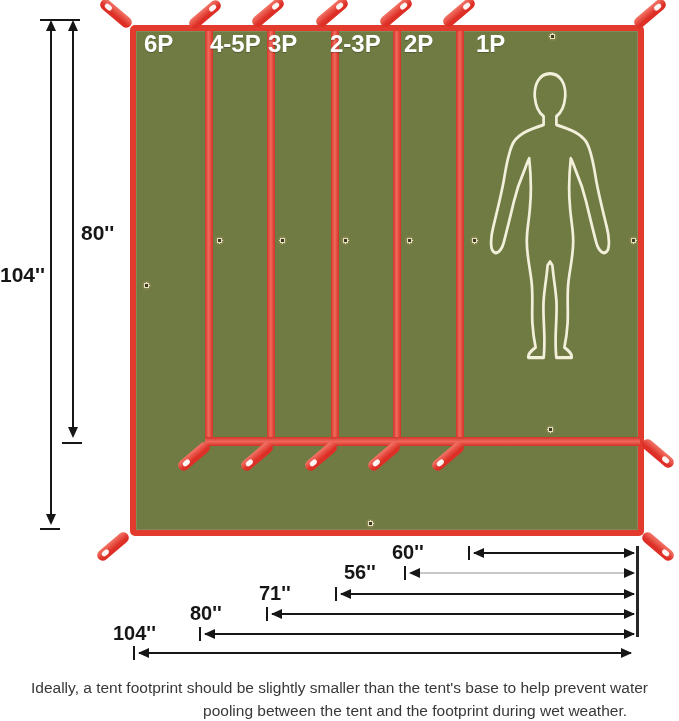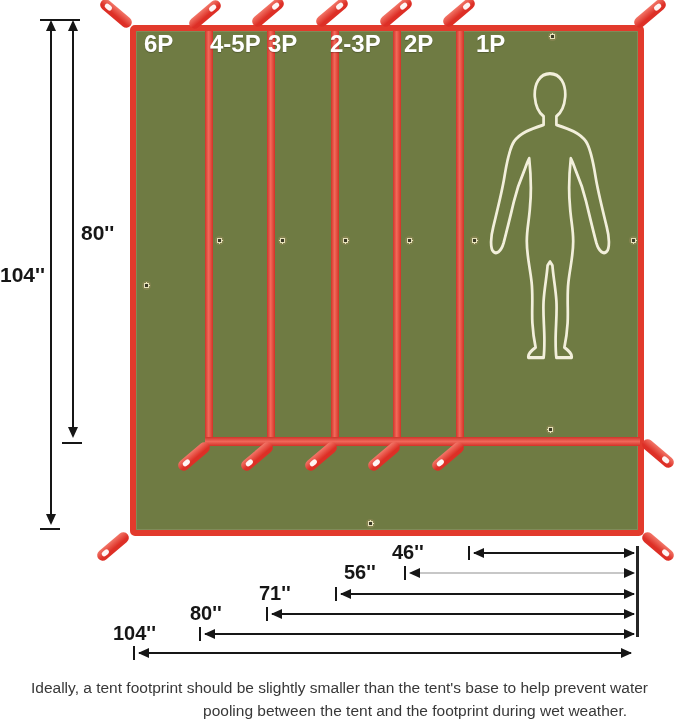--- a/index.html
+++ b/index.html
@@ -120,21 +120,21 @@
   <div class="tick-h" style="left:40px;top:19px;width:40px"></div>
   <div class="dim-v" style="left:50px;top:22px;height:501px"></div>
   <div class="dim-v" style="left:72px;top:22px;height:414px"></div>
   <div class="tick-h" style="left:62px;top:442px;width:20px"></div>
   <div class="tick-h" style="left:40px;top:528px;width:20px"></div>
   <span class="dlabel right" style="left:0;width:46px;top:263px;font-size:21px">104''</span>
   <span class="dlabel" style="left:81px;top:221px;font-size:21px">80''</span>
 
   <div class="termline"></div>
 
-  <span class="dlabel right" style="left:392px;width:70px;top:541px">46''</span>
+  <span class="dlabel right" style="left:392px;width:70px;top:541px">60''</span>
   <div class="tick-v" style="left:468px;top:546px"></div>
   <div class="dim-h" style="left:474px;top:552px;width:160px"></div>
 
   <span class="dlabel right" style="left:344px;width:70px;top:561px">56''</span>
   <div class="tick-v" style="left:404px;top:566px"></div>
   <div class="dim-h gray" style="left:410px;top:572px;width:224px"></div>
 
   <span class="dlabel right" style="left:259px;width:70px;top:582px">71''</span>
   <div class="tick-v" style="left:335px;top:587px"></div>
   <div class="dim-h" style="left:341px;top:593px;width:293px"></div>

